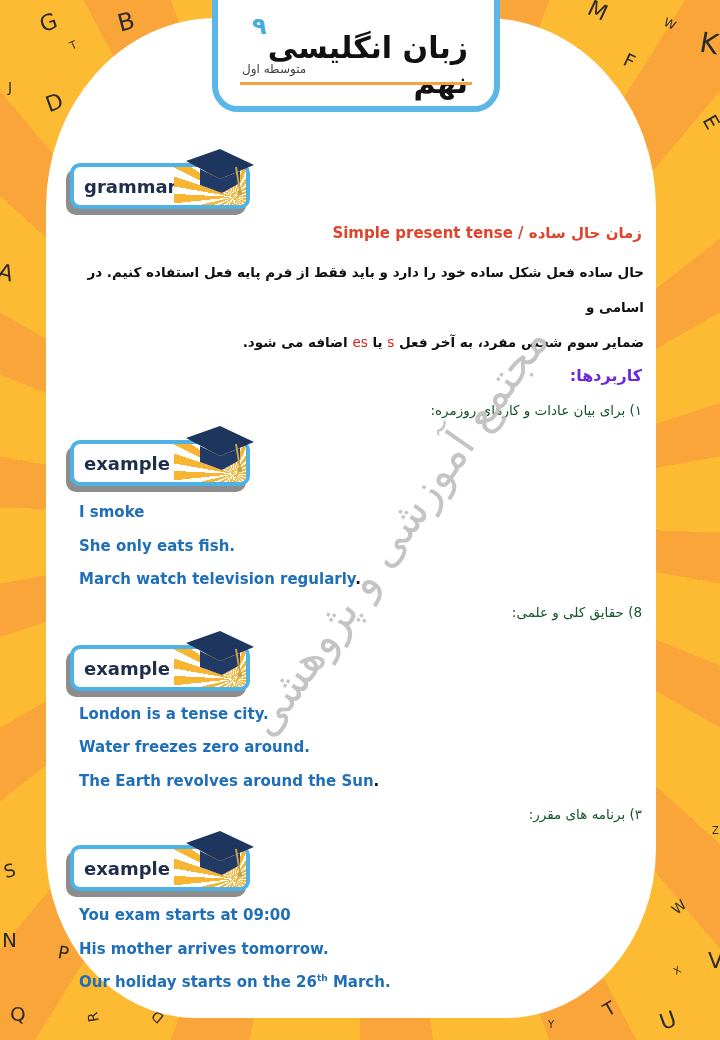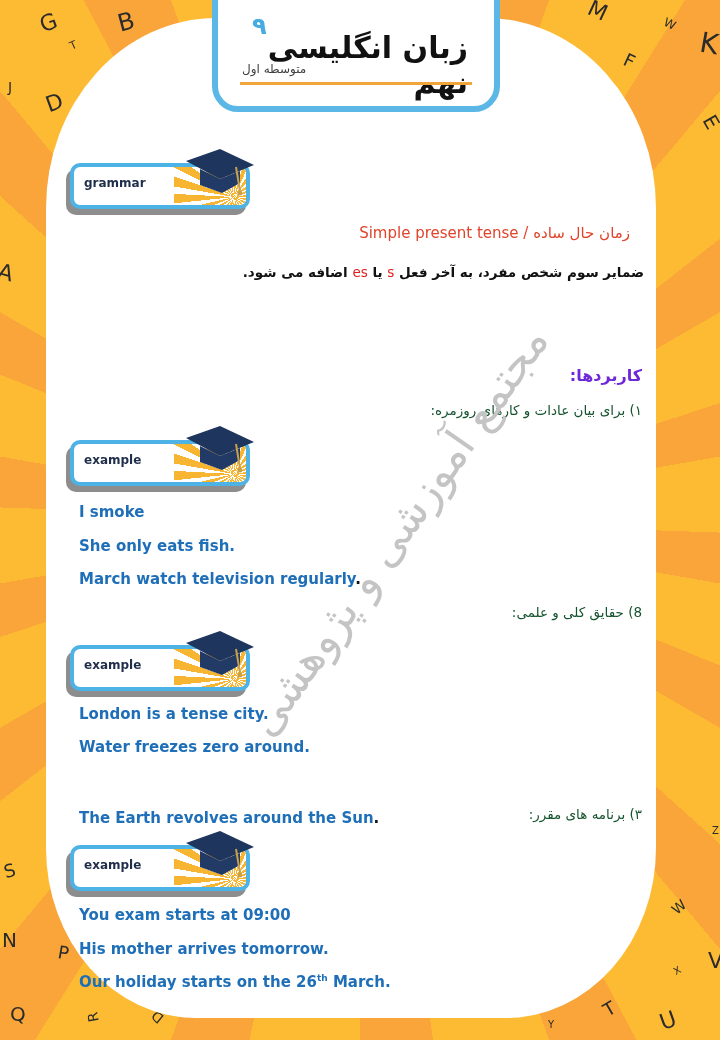--- a/index.html
+++ b/index.html
@@ -64,34 +64,34 @@
     position: absolute; left: -4px; top: 6px; width: 180px; height: 46px;
     background: #8d8d8d; border-radius: 10px;
   }
   .badge-box {
     position: absolute; left: 0; top: 0; width: 180px; height: 46px;
     background: #fff; border: 4px solid #4DB3E6; border-radius: 10px;
     overflow: hidden;
   }
   .badge-label {
     position: absolute; left: 10px; top: 9px;
-    font-size: 12px; font-weight: bold; color: #1F2E4B;
+    font-size: 18px; font-weight: bold; color: #1F2E4B;
     font-family: "DejaVu Sans", sans-serif;
   }
   .badge-rays {
     position: absolute; right: 0; top: 0; width: 72px; height: 38px;
     background: repeating-conic-gradient(from 200deg at 60px 30px,
       #F7B531 0deg 9deg, #ffffff 9deg 16deg);
   }
   .badge-cap {
     position: absolute; right: -8px; top: -16px; width: 80px; height: 60px;
   }
   .section-title {
-    position: absolute; z-index: 4; right: 90px; top: 224px;
-    font-size: 15px; font-weight: normal; color: #E0432A;
+    position: absolute; z-index: 4; right: 78px; top: 224px;
+    font-size: 15px; font-weight: bold; color: #E0432A;
     direction: rtl;
   }
   .para {
     position: absolute; z-index: 4; right: 76px; width: 570px;
     font-size: 13.5px; font-weight: bold; color: #111; direction: rtl;
     text-align: right; line-height: 35px;
   }
   .para .red { color: #E02020; font-weight: normal; }
   .heading-red {
     position: absolute; z-index: 4; right: 78px; top: 366px;
@@ -139,20 +139,21 @@
     <polygon points="8,14 42,2 76,18 42,32" fill="#1E355E"></polygon>
     <polygon points="22,22 22,38 44,46 62,36 62,24 42,32" fill="#213A66"></polygon>
     <line x1="58" y1="20" x2="62" y2="44" stroke="#C9A14A" stroke-width="2"></line>
     <circle cx="62" cy="46" r="2.5" fill="#C9A14A"></circle>
   </svg>
 </div>
 
 <div class="section-title">زمان حال ساده / Simple present tense</div>
 
 <div class="para" style="top:255px;">
+  <div>حال ساده فعل شکل ساده خود را دارد و باید فقط از فرم پایه فعل استفاده کنیم. در اسامی و</div>
   <div><span>ضمایر سوم شخص مفرد، به آخر فعل </span><span class="red">s</span><span> یا </span><span class="red">es</span><span> اضافه می شود.</span></div>
 </div>
 
 <div class="heading-red">کاربردها:</div>
 
 <div class="usage" style="top:402px;">۱) برای بیان عادات و کارهای روزمره:</div>
 <div class="badge" style="top:440px;">
   <div class="badge-shadow"></div>
   <div class="badge-box">
     <span class="badge-label">example</span>
@@ -178,21 +179,21 @@
   </div>
   <svg class="badge-cap" viewBox="0 0 80 60">
     <polygon points="8,14 42,2 76,18 42,32" fill="#1E355E"></polygon>
     <polygon points="22,22 22,38 44,46 62,36 62,24 42,32" fill="#213A66"></polygon>
     <line x1="58" y1="20" x2="62" y2="44" stroke="#C9A14A" stroke-width="2"></line>
     <circle cx="62" cy="46" r="2.5" fill="#C9A14A"></circle>
   </svg>
 </div>
 <div class="ex-line" style="top:705px;"><span>London is a tense city.</span></div>
 <div class="ex-line" style="top:738px;"><span>Water freezes zero around.</span></div>
-<div class="ex-line" style="top:809px;"><span>The Earth revolves around the Sun</span><span class="dot">.</span></div>
+<div class="ex-line" style="top:772px;"><span>The Earth revolves around the Sun</span><span class="dot">.</span></div>
 
 <div class="usage" style="top:806px;">۳) برنامه های مقرر:</div>
 <div class="badge" style="top:845px;">
   <div class="badge-shadow"></div>
   <div class="badge-box">
     <span class="badge-label">example</span>
     <div class="badge-rays"></div>
   </div>
   <svg class="badge-cap" viewBox="0 0 80 60">
     <polygon points="8,14 42,2 76,18 42,32" fill="#1E355E"></polygon>

